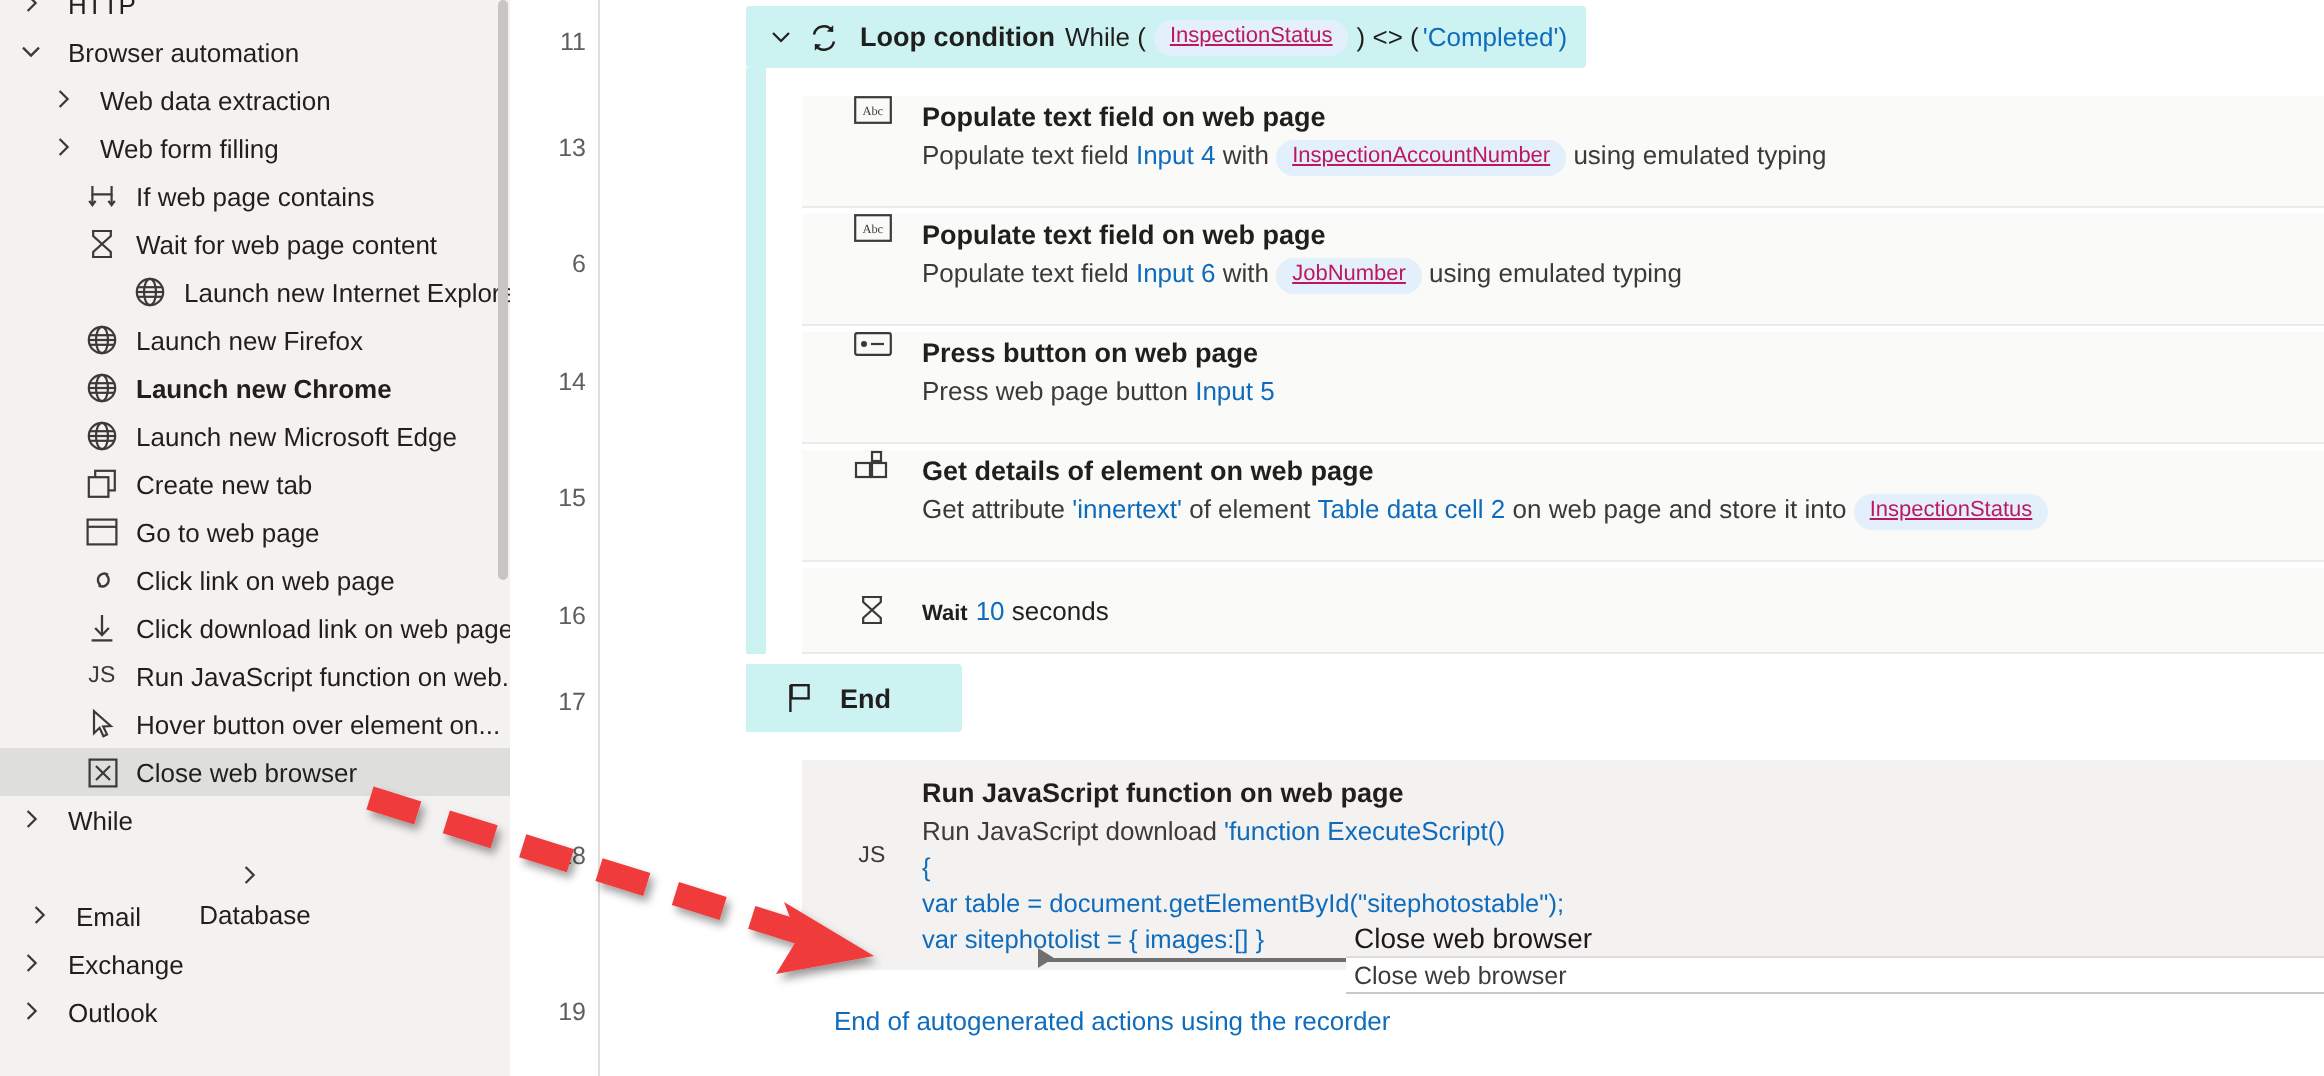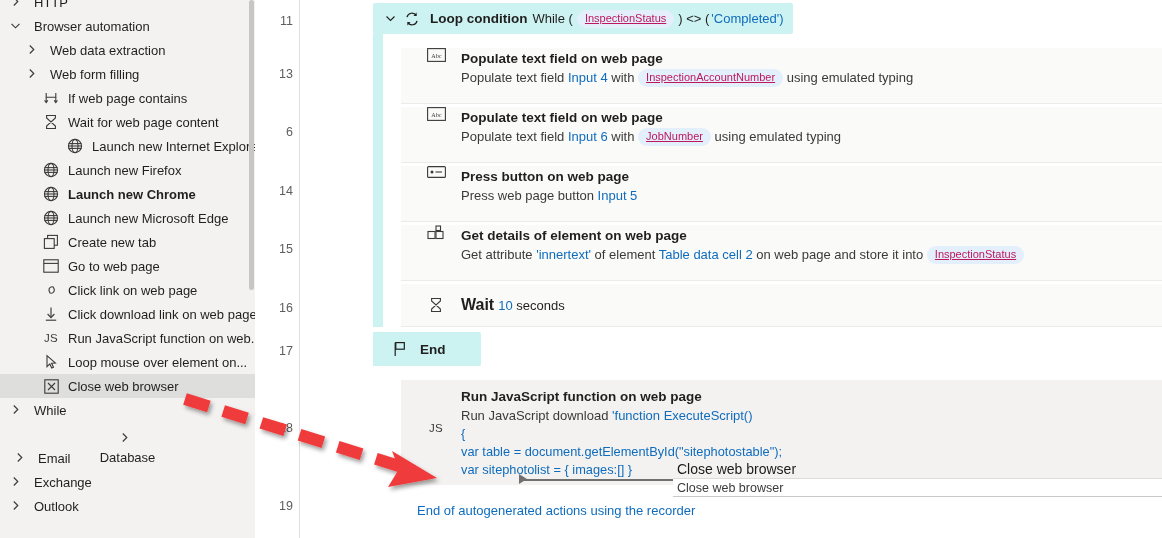--- a/index.html
+++ b/index.html
@@ -206,21 +206,21 @@
     padding: 1px 8px 2px 8px;
     font-size: 11px;
     line-height: 15px;
     vertical-align: 1px;
     text-decoration: underline;
   }
 
   
   .card-oneline .card-inner { align-items: center; }
   .wait-line { font-size: 13px; color: #201f1e; white-space: nowrap; }
-  .wait-bold { font-weight: bold; font-size: 16px; margin-right: 4px; }
+  .wait-bold { font-weight: bold; font-size: 11px; margin-right: 4px; }
 
   
   .end-band {
     position: absolute;
     left: 118px;
     top: 332px;
     width: 108px;
     height: 34px;
     background: #ccf2f2;
     border-radius: 0 2px 2px 0;
@@ -492,21 +492,21 @@
           </span>
           <span class="side-label">Run JavaScript function on web...</span>
         </div>
         <div class="side-row" style="position: absolute; left: 0px; right: 0px; top: 350px; height: 24px;">
           <span style="display: inline-block; flex: 0 0 42px;"></span>
           <span class="side-icon">
             <svg width="14" height="16" viewBox="0 0 14 16">
               <path d="M3 1.6 L3 12.6 L5.8 9.9 L7.7 14.1 L9.5 13.2 L7.6 9.2 L11.4 9 Z" fill="none" stroke="#3b3a39" stroke-width="1.1"></path>
             </svg>
           </span>
-          <span class="side-label">Loop mouse over element on...</span>
+          <span class="side-label">Hover button over element on...</span>
         </div>
         <div class="side-row selected" style="position: absolute; left: 0px; right: 0px; top: 374px; height: 24px;">
           <span style="display: inline-block; flex: 0 0 42px;"></span>
           <span class="side-icon">
             <svg width="15" height="15" viewBox="0 0 15 15">
               <rect x="0.8" y="0.8" width="13.4" height="13.4" fill="none" stroke="#3b3a39" stroke-width="1.1"></rect>
               <line x1="4" y1="4" x2="11" y2="11" stroke="#3b3a39" stroke-width="1.1"></line>
               <line x1="11" y1="4" x2="4" y2="11" stroke="#3b3a39" stroke-width="1.1"></line>
             </svg>
           </span>

